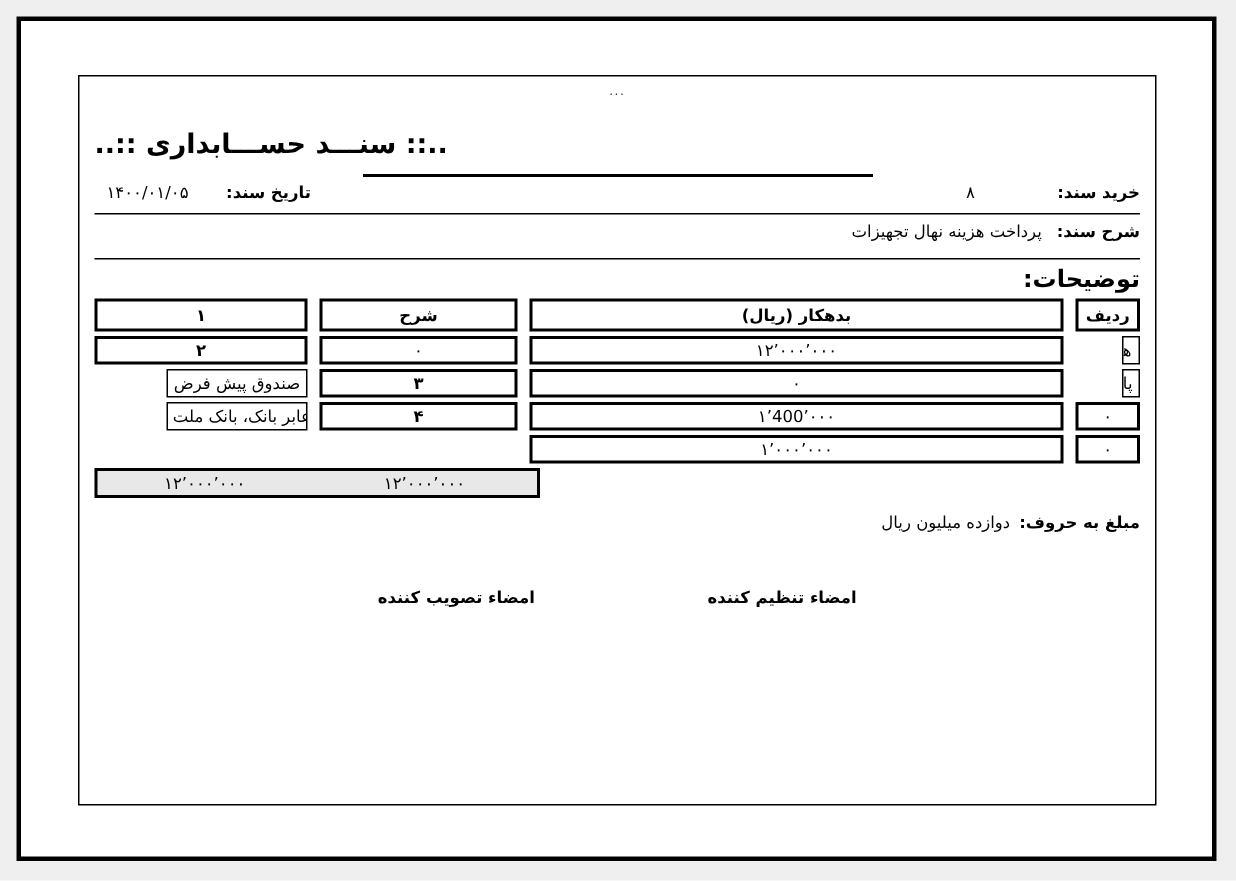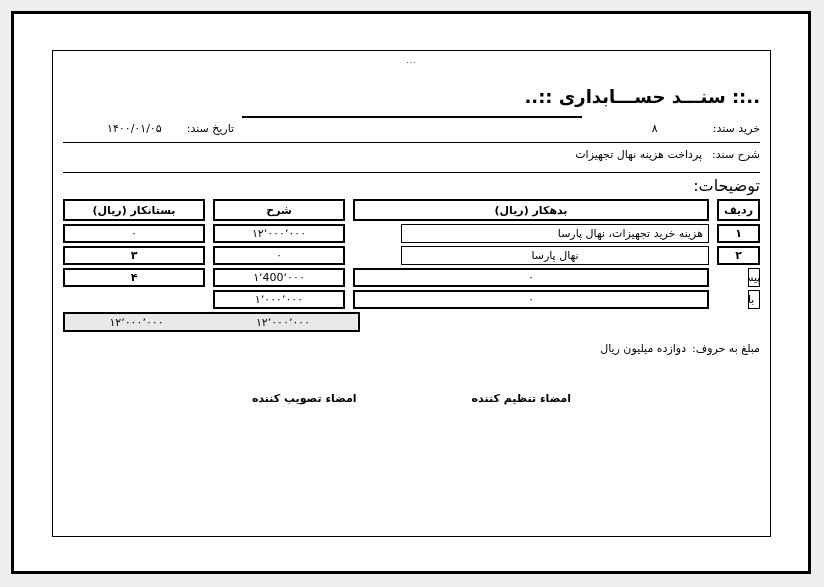--- a/index.html
+++ b/index.html
@@ -16,35 +16,35 @@
   .doc{
     position:absolute;left:38px;top:36px;width:719px;height:487px;
     border:1px solid #000;box-sizing:border-box;
     padding:0 10px;direction:rtl;
   }
   .dots{
     text-align:center;font-size:8px;letter-spacing:1px;color:#333;
     margin-top:5px;height:10px;line-height:10px;
   }
   .title{
-    margin-top:20px;text-align:right;font-size:18px;font-weight:bold;
+    margin-top:20px;text-align:left;font-size:18px;font-weight:bold;
     line-height:22px;
   }
   .title-underline{
     width:340px;margin:8px auto 0 auto;border-top:2px solid #000;height:0;
   }
   .fields-row{
     margin-top:3px;display:flex;justify-content:space-between;
     font-size:11px;line-height:16px;align-items:center;
   }
   .field-group{display:flex;align-items:center;}
   .g-docno{gap:55px;}
   .g-date{gap:25px;padding-left:8px;}
-  .lbl{font-weight:normal;white-space:nowrap;}
-  .val{white-space:nowrap;margin-left:36px;}
+  .lbl{font-weight:bold;white-space:nowrap;}
+  .val{white-space:nowrap;}
   .hr{border-top:1px solid #000;height:0;}
   .hr1{margin-top:5px;}
   .hr2{margin-top:9px;}
   .desc-row{margin-top:4px;display:flex;gap:10px;font-size:11px;line-height:16px;}
   .notes-row{margin-top:5px;font-size:16px;line-height:15px;}
   .grid{
     margin-top:6px;display:grid;
     grid-template-columns:43px 356px 132px 142px;
     grid-template-rows:22px repeat(4,19px);
     column-gap:8px;row-gap:3px;
@@ -109,21 +109,20 @@
     <div class="hr hr2"></div>
 
     <div class="notes-row">
       <span class="lbl">توضیحات:</span>
     </div>
 
     <div class="grid">
       <div class="th">ردیف</div>
       <div class="th">بدهکار (ریال)</div>
       <div class="th">شرح</div>
-      <div class="th">بستانکار (ریال)</div>
 
       <div class="cell no">۱</div>
       <div class="cell desc alignright">هزینه خرید تجهیزات، نهال پارسا</div>
       <div class="cell money">۱۲٬۰۰۰٬۰۰۰</div>
       <div class="cell money">۰</div>
 
       <div class="cell no">۲</div>
       <div class="cell desc">نهال پارسا</div>
       <div class="cell money">۰</div>
 

